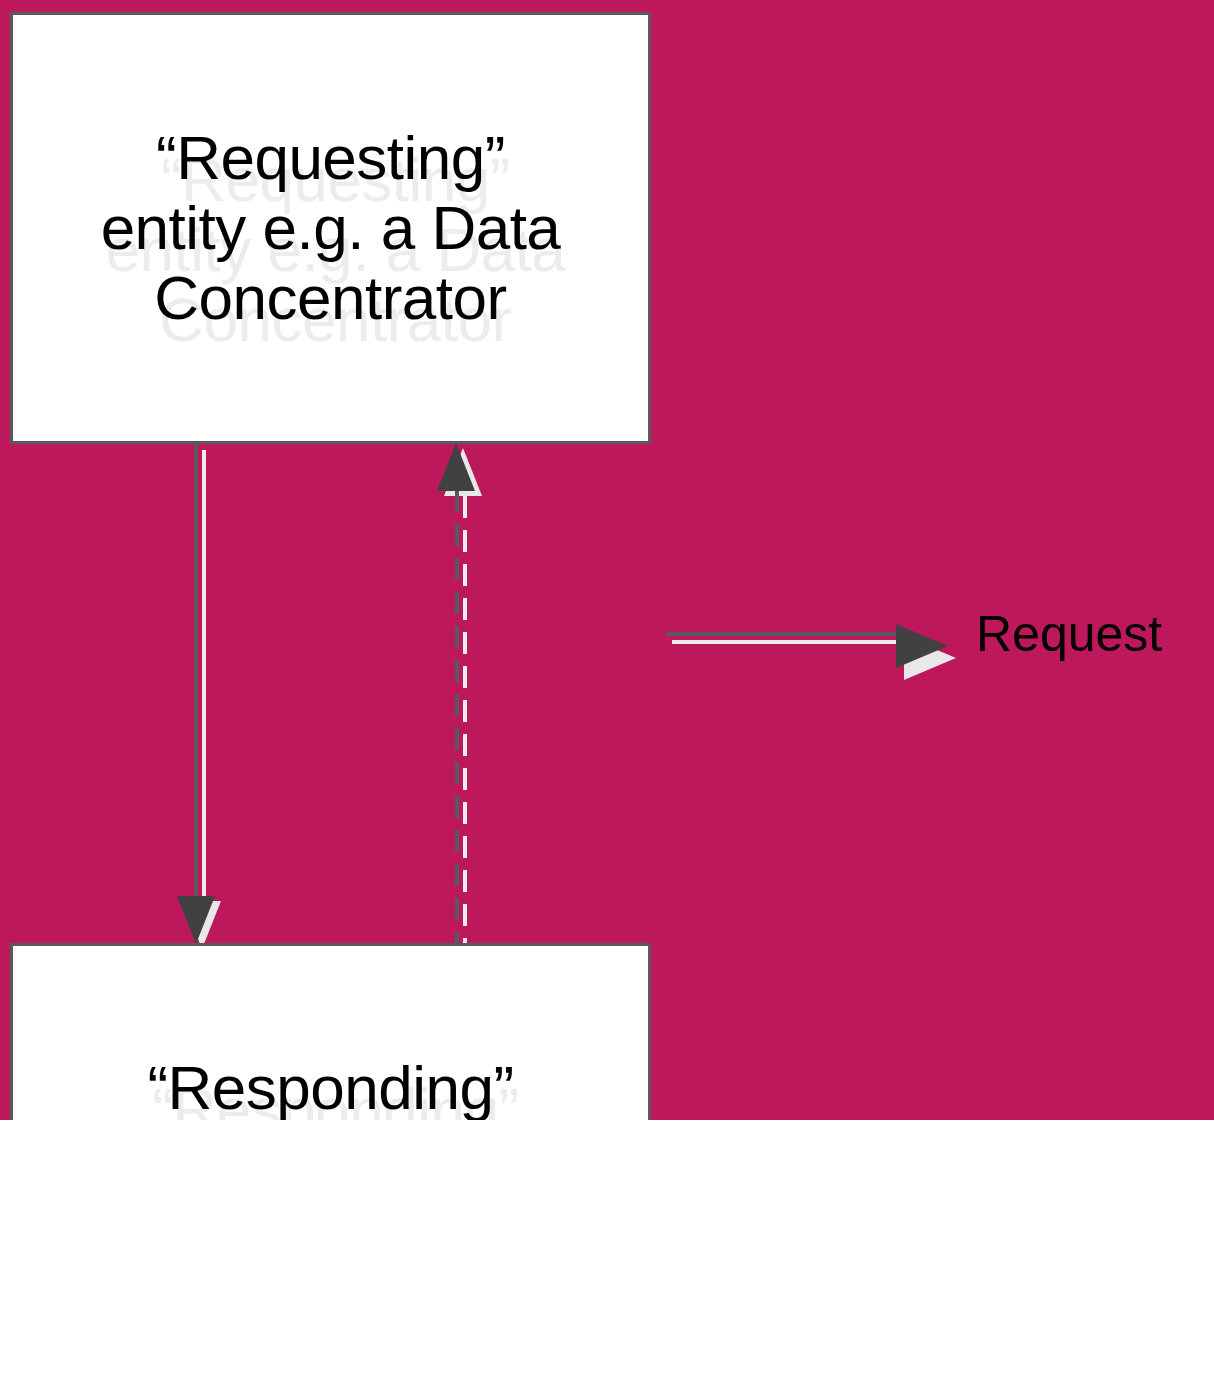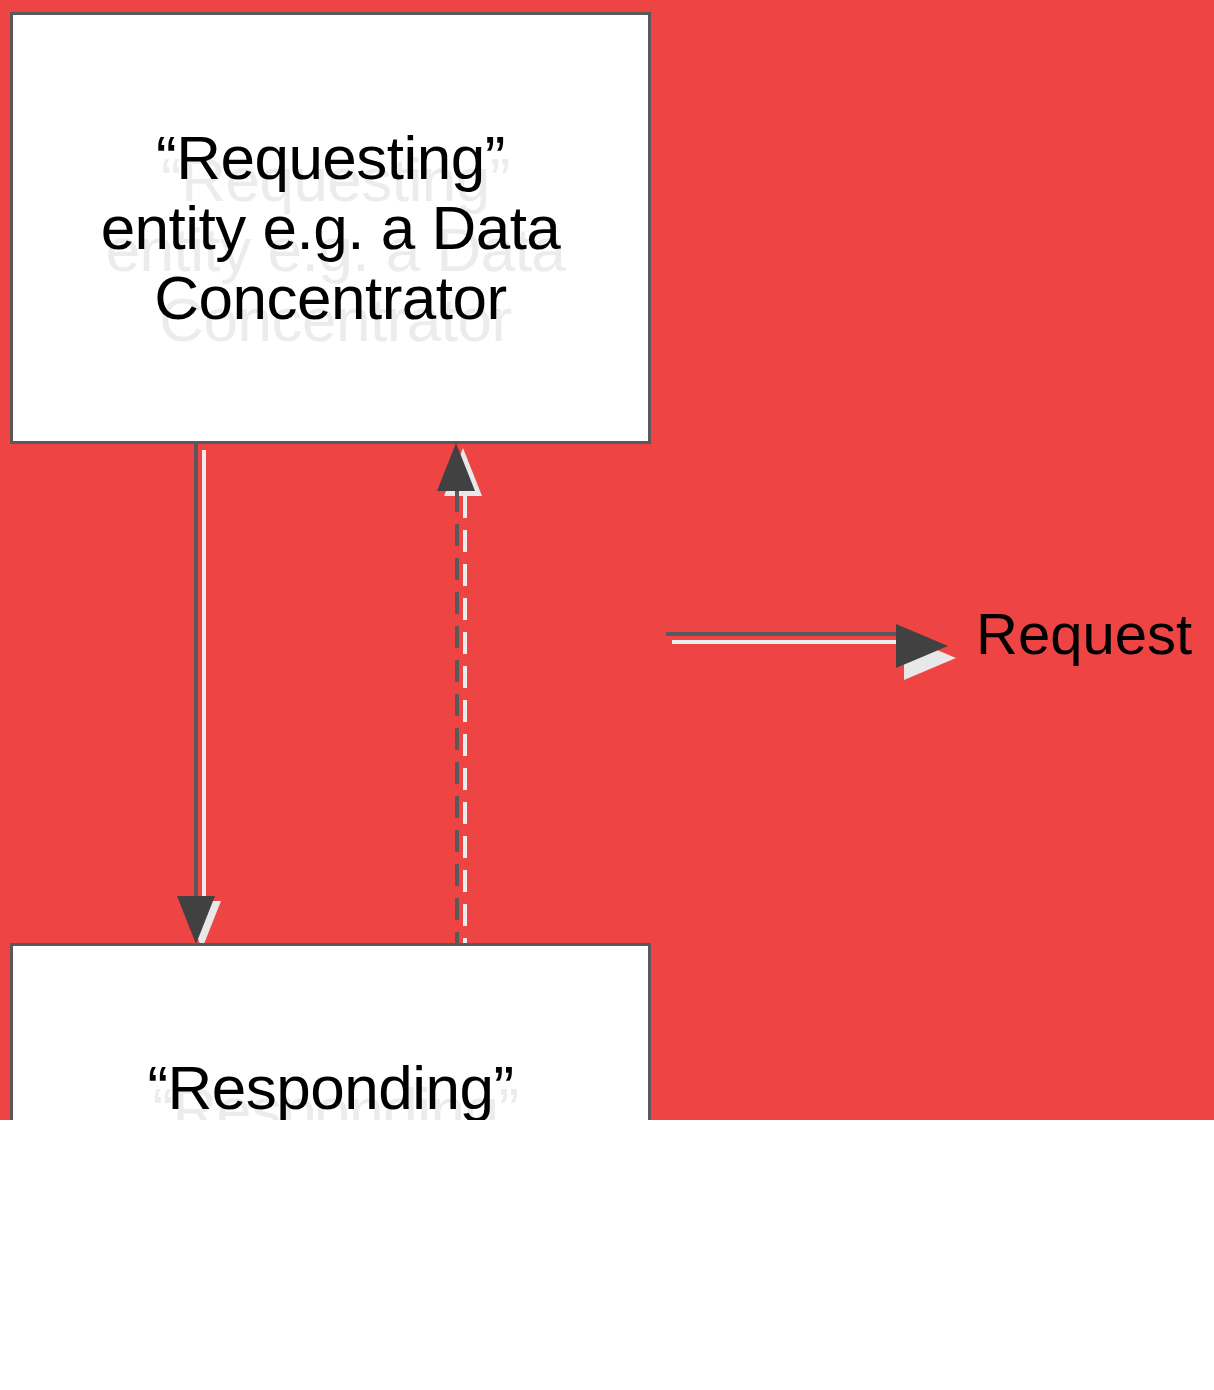--- a/index.html
+++ b/index.html
@@ -8,21 +8,21 @@
     padding: 0;
     background: #ffffff;
   }
   body {
     font-family: "Liberation Sans", "DejaVu Sans", sans-serif;
   }
   #canvas {
     position: relative;
     width: 1214px;
     height: 1120px;
-    background: #ef4444;
+    background: #be185d;
     overflow: hidden;
   }
 
   
   .entity-box {
     position: absolute;
     box-sizing: border-box;
     background: #ffffff;
     border: 3px solid #595959;
     display: flex;
@@ -152,21 +152,21 @@
   }
   .arrow-right.shadow {
     left: 238px;
     top: 12px;
     border-left-color: #e8e8e8;
   }
   .legend-label {
     position: absolute;
     left: 310px;
     top: 0;
-    font-size: 58px;
+    font-size: 50px;
     line-height: 72px;
     color: #000000;
     white-space: nowrap;
   }
 </style>
 </head>
 <body>
 
 <div id="canvas">
 

